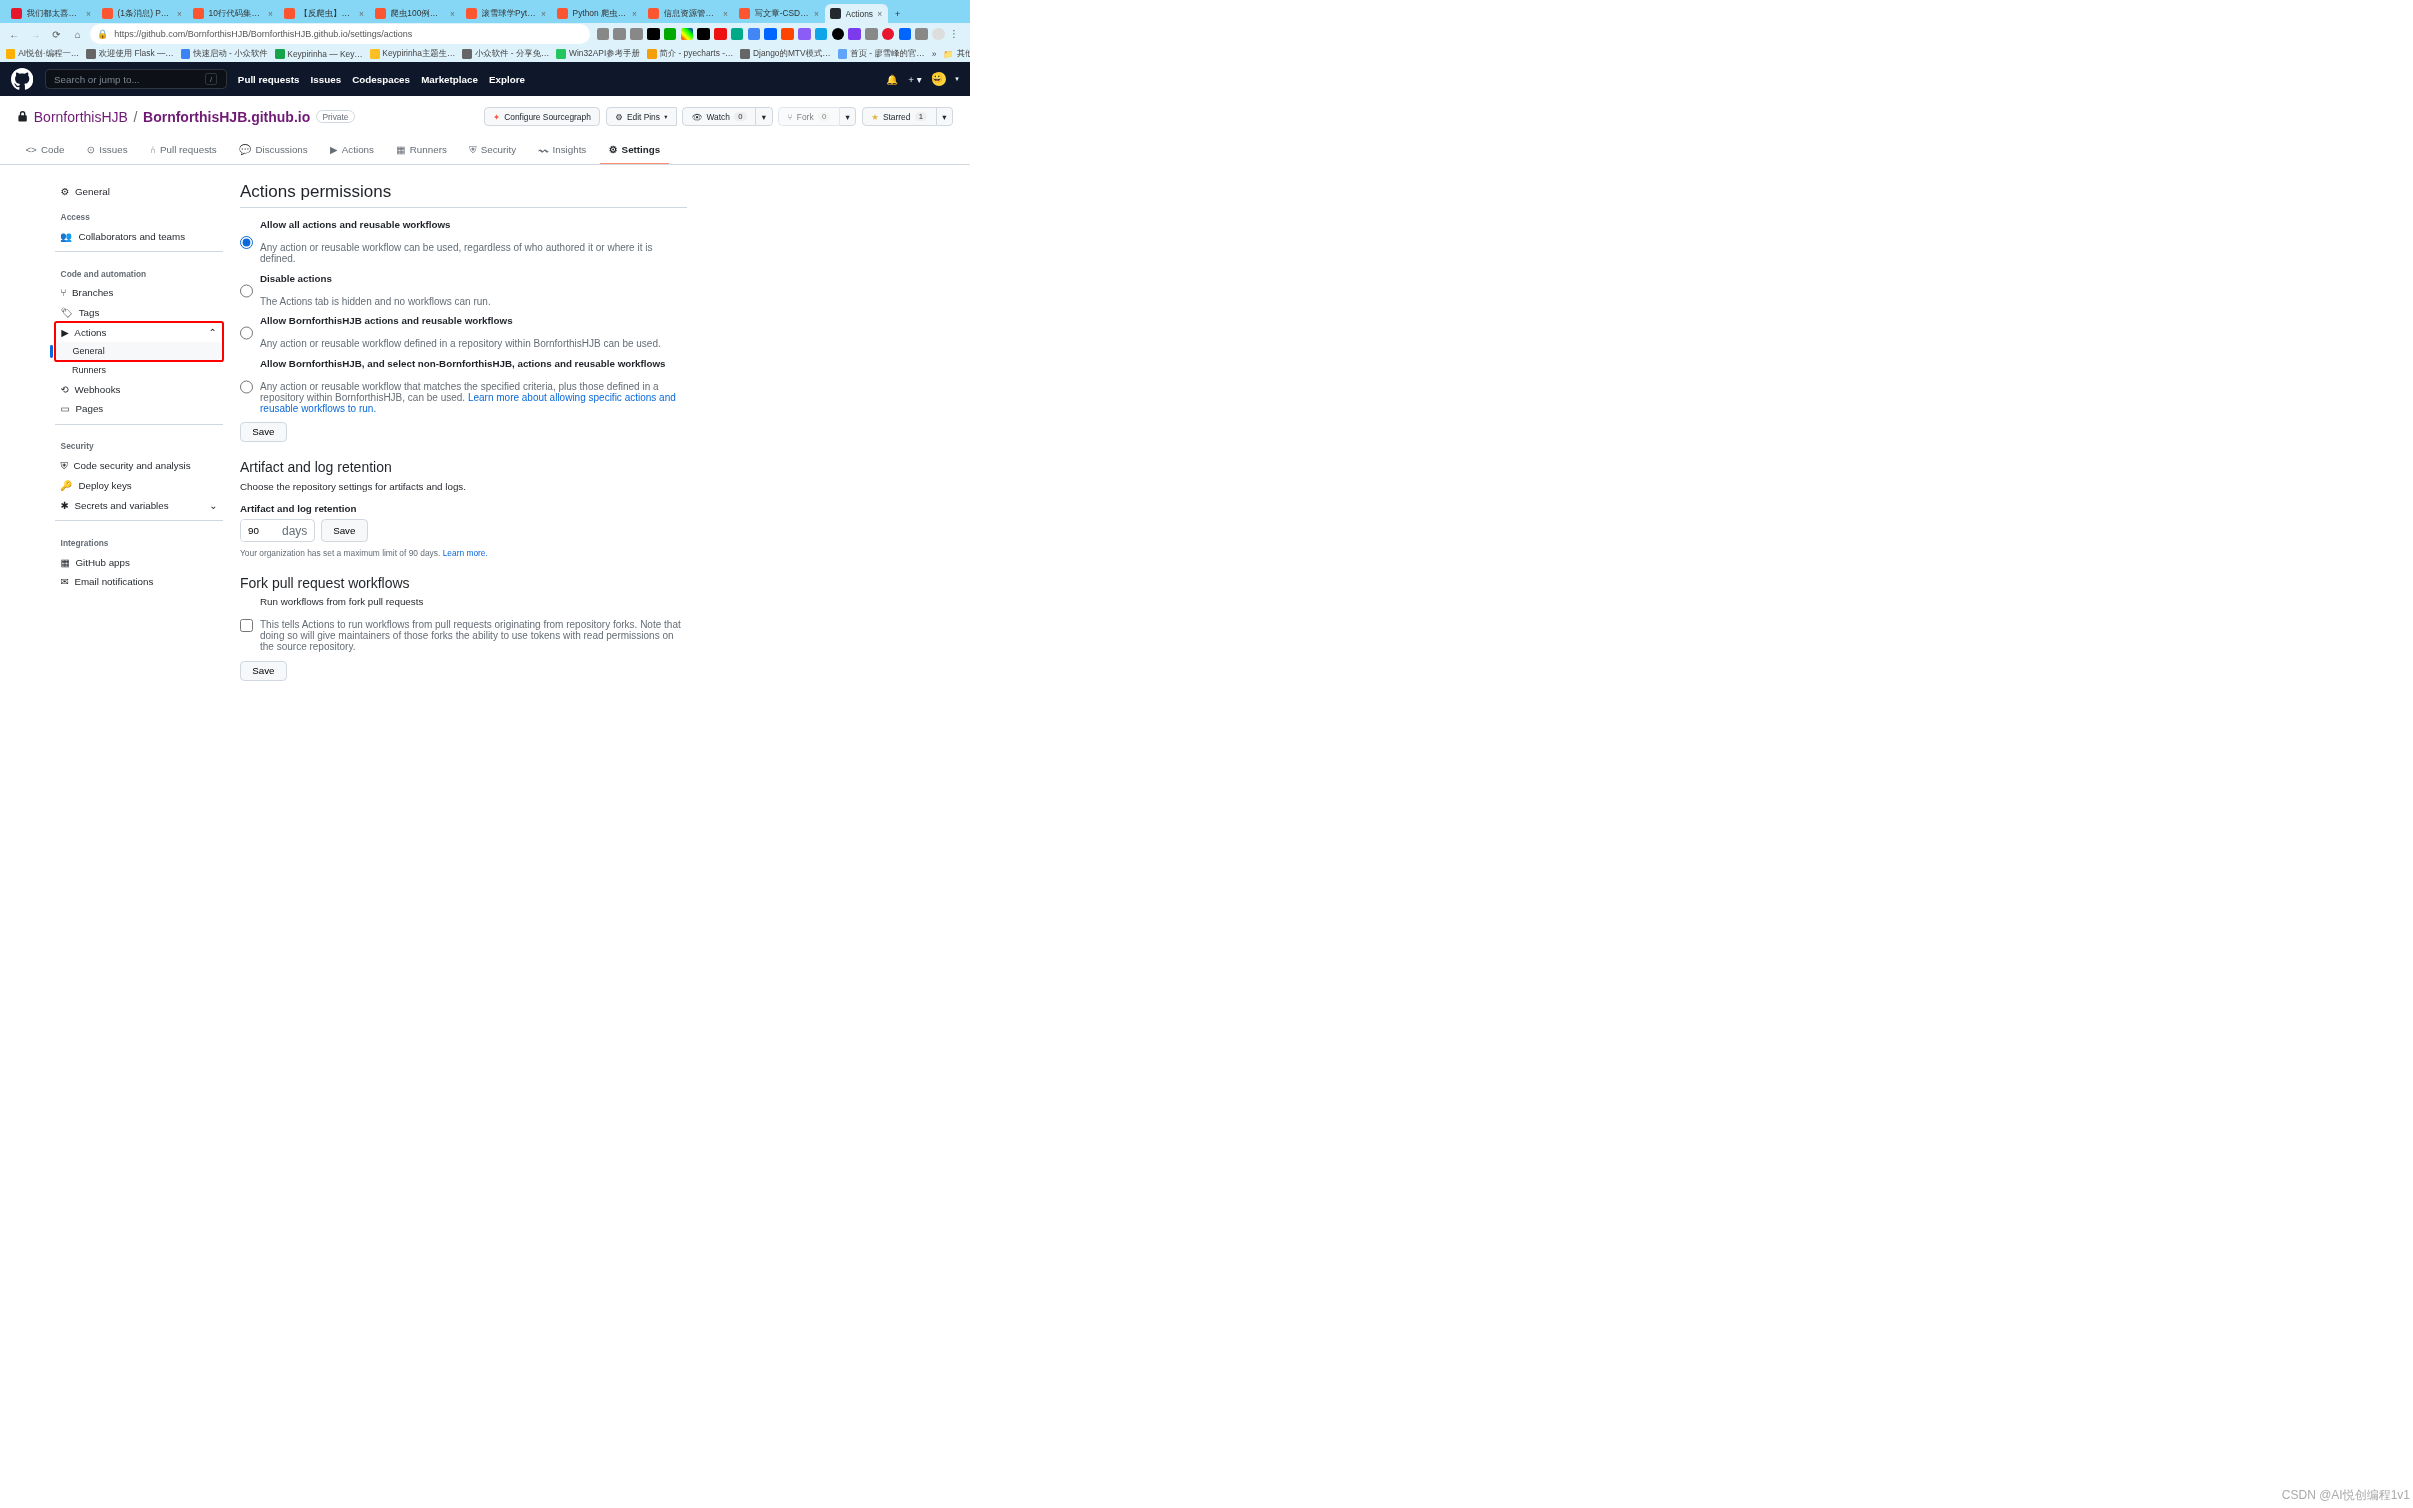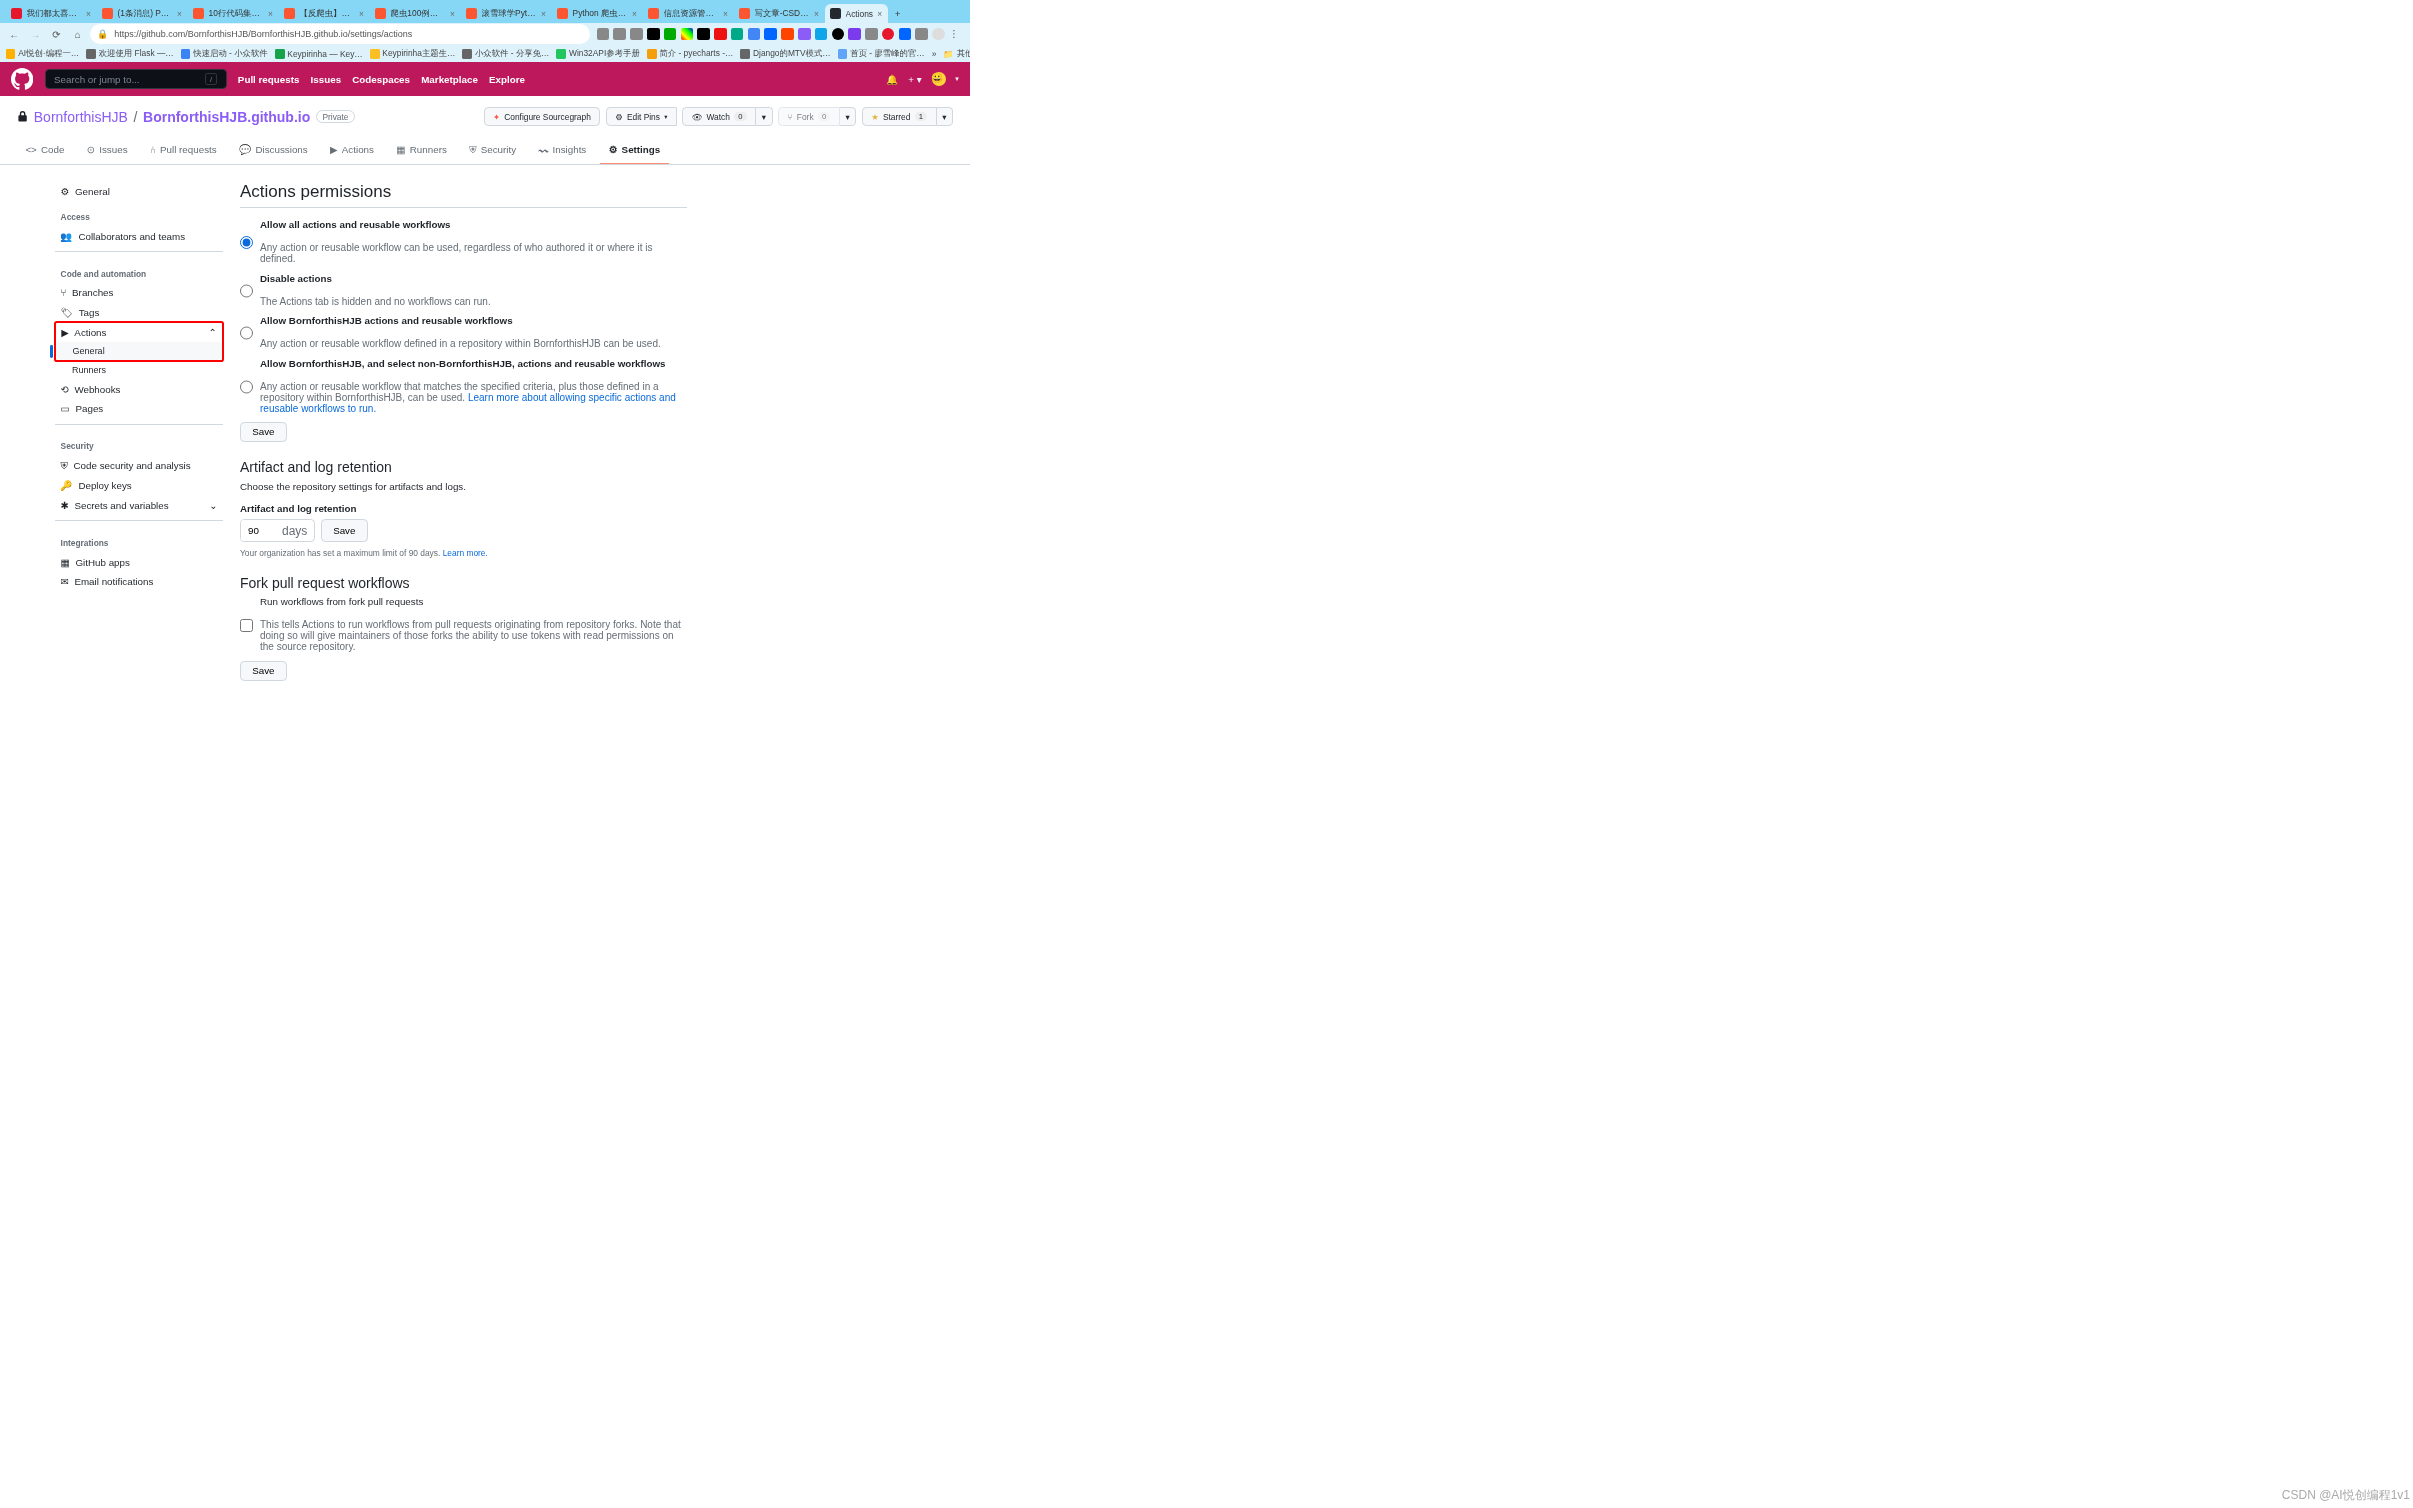--- a/index.html
+++ b/index.html
@@ -12,30 +12,30 @@
 .tab-close{margin-left:4.2px;color:#666;flex-shrink:0}
 .newtab{width:19.6px;display:flex;align-items:center;justify-content:center;color:#333}
 .toolbar{display:flex;align-items:center;height:22.3px;background:#def2fb;padding:0 5.6px;gap:4.2px}
 .nav-btn{width:17px;height:17px;display:flex;align-items:center;justify-content:center;color:#555;border-radius:50%}
 .addr-bar{flex:1;background:#fff;border-radius:14px;height:19.6px;display:flex;align-items:center;padding:0 7px;font-size:9px;color:#555}
 .ext-icons{display:flex;gap:4.2px;padding:0 2.8px}
 .ext-icons span{width:12.6px;height:12.6px;border-radius:2.1px}
 .bookmarks{display:flex;align-items:center;height:17px;background:#def2fb;padding:0 5.6px;gap:7px;font-size:8.4px;color:#444}
 .bm{display:flex;align-items:center;gap:2.8px;white-space:nowrap}
 .bm-icon{width:9.8px;height:9.8px;border-radius:1.4px}
-.gh-header{background:#be185d;height:34px;display:flex;align-items:center;padding:0 11.2px;gap:11.2px}
+.gh-header{background:#0f172a;height:34px;display:flex;align-items:center;padding:0 11.2px;gap:11.2px}
 .gh-logo{color:#fff;width:22.3px;height:22.3px}
 .gh-search{background:#0d1117;border:0.7px solid #30363d;border-radius:4.2px;width:182px;height:19.6px;display:flex;align-items:center;padding:0 8.4px;color:#7d8590;font-size:9.8px}
 .gh-search .slash{margin-left:auto;border:0.7px solid #30363d;border-radius:2.1px;width:12.6px;height:12.6px;display:flex;align-items:center;justify-content:center;font-size:7.7px}
 .gh-nav{display:flex;gap:11.2px;color:#f0f6fc;font-size:9.8px;font-weight:600}
 .gh-right{margin-left:auto;display:flex;align-items:center;gap:9.8px;color:#f0f6fc}
 .gh-avatar{width:14px;height:14px;background:#ffd33d;border-radius:50%}
 .repo-head{padding:11.2px 17px 0;border-bottom:0.7px solid #d0d7de}
 .repo-title-row{display:flex;align-items:center;gap:5.6px;margin-bottom:11.2px}
-.repo-title-row a{color:#8b5cf6;font-size:14px;text-decoration:none}
+.repo-title-row a{color:#701a75;font-size:14px;text-decoration:none}
 .repo-title-row .sep{color:#656d76;font-size:14px}
 .private-badge{border:0.7px solid #d0d7de;border-radius:2em;padding:0.7px 5.6px;font-size:8.4px;color:#656d76}
 .repo-actions{margin-left:auto;display:flex;gap:5.6px}
 .rbtn{display:flex;align-items:center;gap:4.2px;background:#f6f8fa;border:0.7px solid #d0d7de;border-radius:4.2px;padding:3.5px 8.4px;font-size:8.4px;color:#24292f}
 .rbtn .count{background:#eee;border-radius:2em;padding:0 4.2px;font-size:7.7px}
 .rbtn.split{border-radius:4.2px 0 0 4.2px}
 .rbtn.caret{border-radius:0 4.2px 4.2px 0;border-left:0;padding:3.5px 5.6px}
 .repo-tabs{display:flex;gap:5.6px}
 .rtab{display:flex;align-items:center;gap:4.2px;padding:5.6px 8.4px;font-size:9.8px;color:#656d76;border-bottom:1.4px solid transparent}
 .rtab.active{border-bottom-color:#fd8c73;color:#1f2328;font-weight:600}

